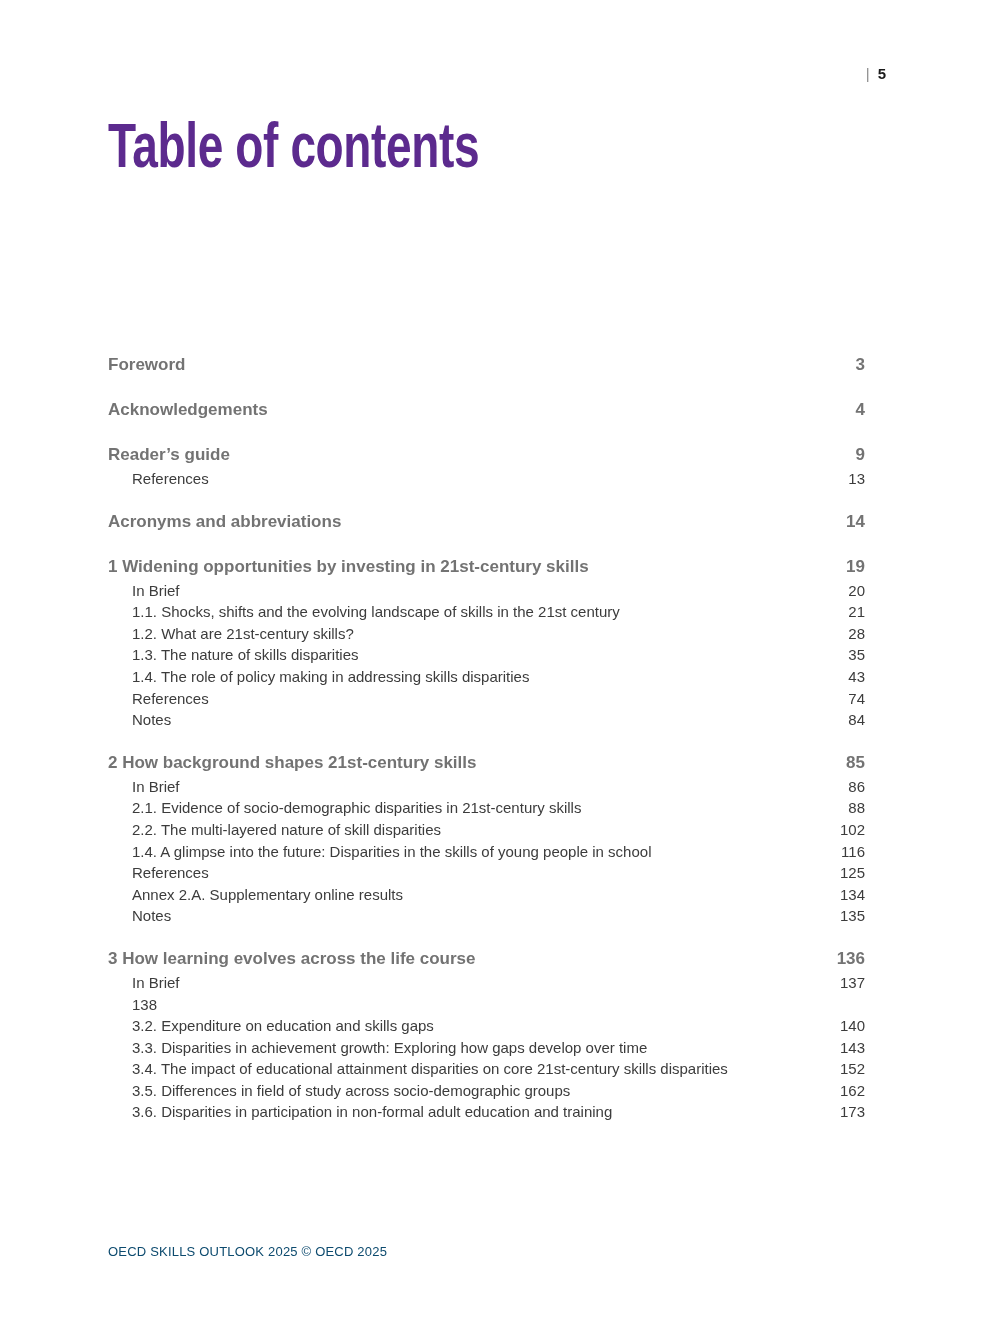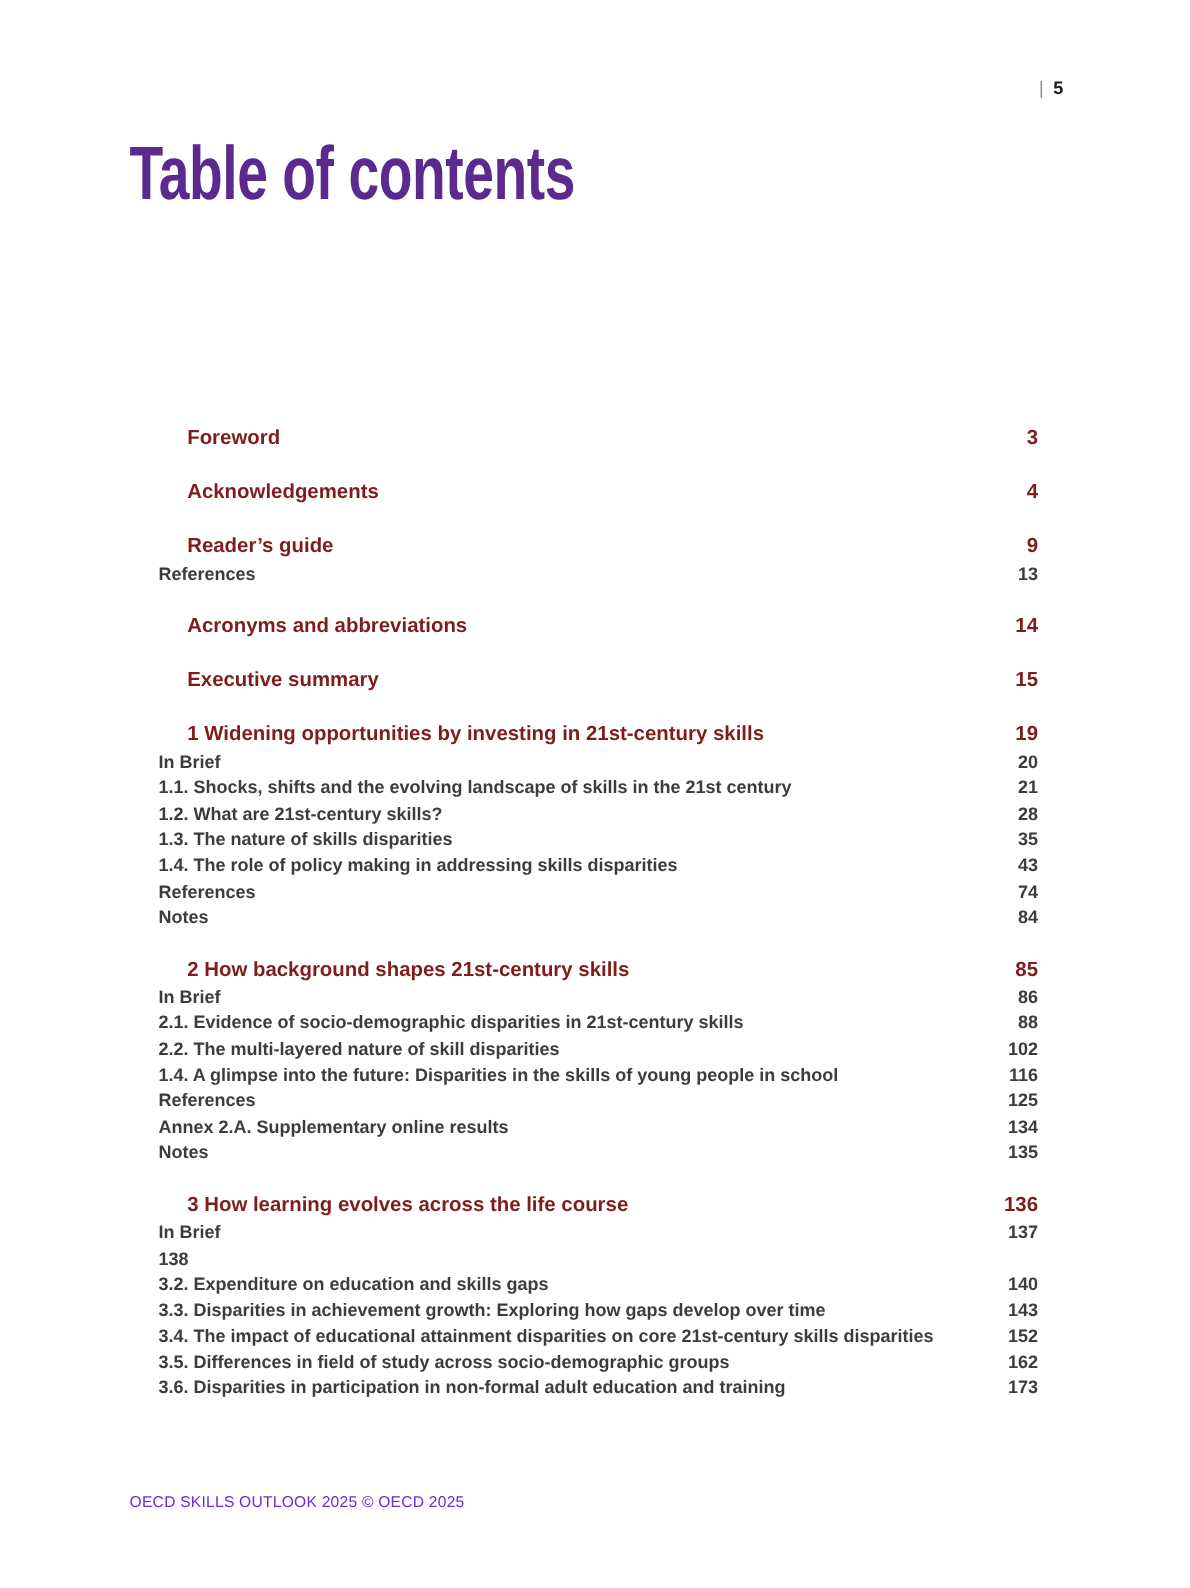--- a/index.html
+++ b/index.html
@@ -57,42 +57,40 @@
   }
   .toc-row {
     display:flex;
     justify-content:space-between;
     align-items:baseline;
   }
   .toc-row .toc-label { white-space:nowrap; }
   .toc-row .toc-page  { white-space:nowrap; }
   .toc-row.level-1 {
     font-weight:700;
-    color:#7f1d1d;
+    color:#737373;
     font-size:17px;
     line-height:26px;
     margin-top:19px;
-    margin-left:48px;
   }
   .toc-row.level-1:first-child { margin-top:0; }
   .toc-row.level-2 {
     font-size:15px;
     line-height:21.6px;
     color:#3c3c3c;
     padding-left:24px;
-    font-weight:bold;
   }
   
   .page-footer {
     position:absolute;
     left:108px;
     top:1244px;
     font-size:13px;
     line-height:16px;
-    color:#6d28d9;
+    color:#0c4a6e;
     letter-spacing:0.2px;
     white-space:nowrap;
   }
 </style>
 </head>
 <body>
 
 <div class="page">
 
   <div class="page-header">
@@ -116,24 +114,20 @@
       </div>
       <div class="toc-row level-2">
         <span class="toc-label">References</span>
         <span class="toc-page">13</span>
       </div>
       <div class="toc-row level-1">
         <span class="toc-label">Acronyms and abbreviations</span>
         <span class="toc-page">14</span>
       </div>
       <div class="toc-row level-1">
-        <span class="toc-label">Executive summary</span>
-        <span class="toc-page">15</span>
-      </div>
-      <div class="toc-row level-1">
         <span class="toc-label">1 Widening opportunities by investing in 21st-century skills</span>
         <span class="toc-page">19</span>
       </div>
       <div class="toc-row level-2">
         <span class="toc-label">In Brief</span>
         <span class="toc-page">20</span>
       </div>
       <div class="toc-row level-2">
         <span class="toc-label">1.1. Shocks, shifts and the evolving landscape of skills in the 21st century</span>
         <span class="toc-page">21</span>

